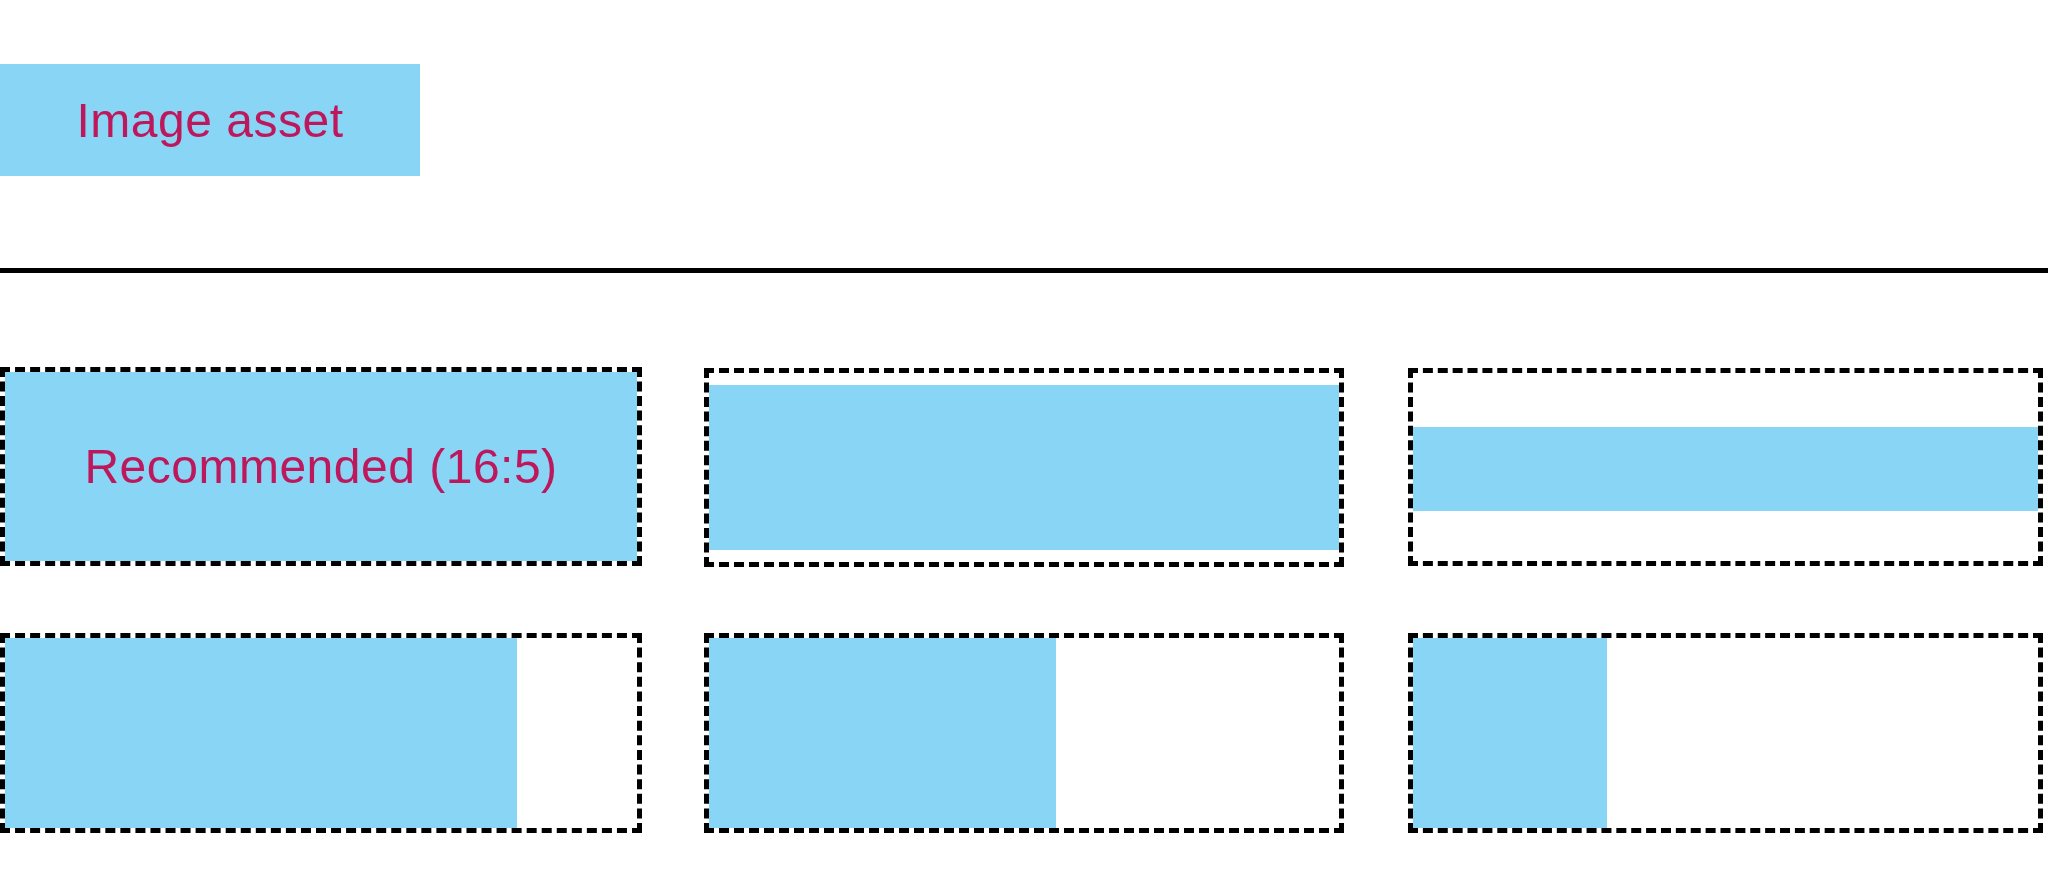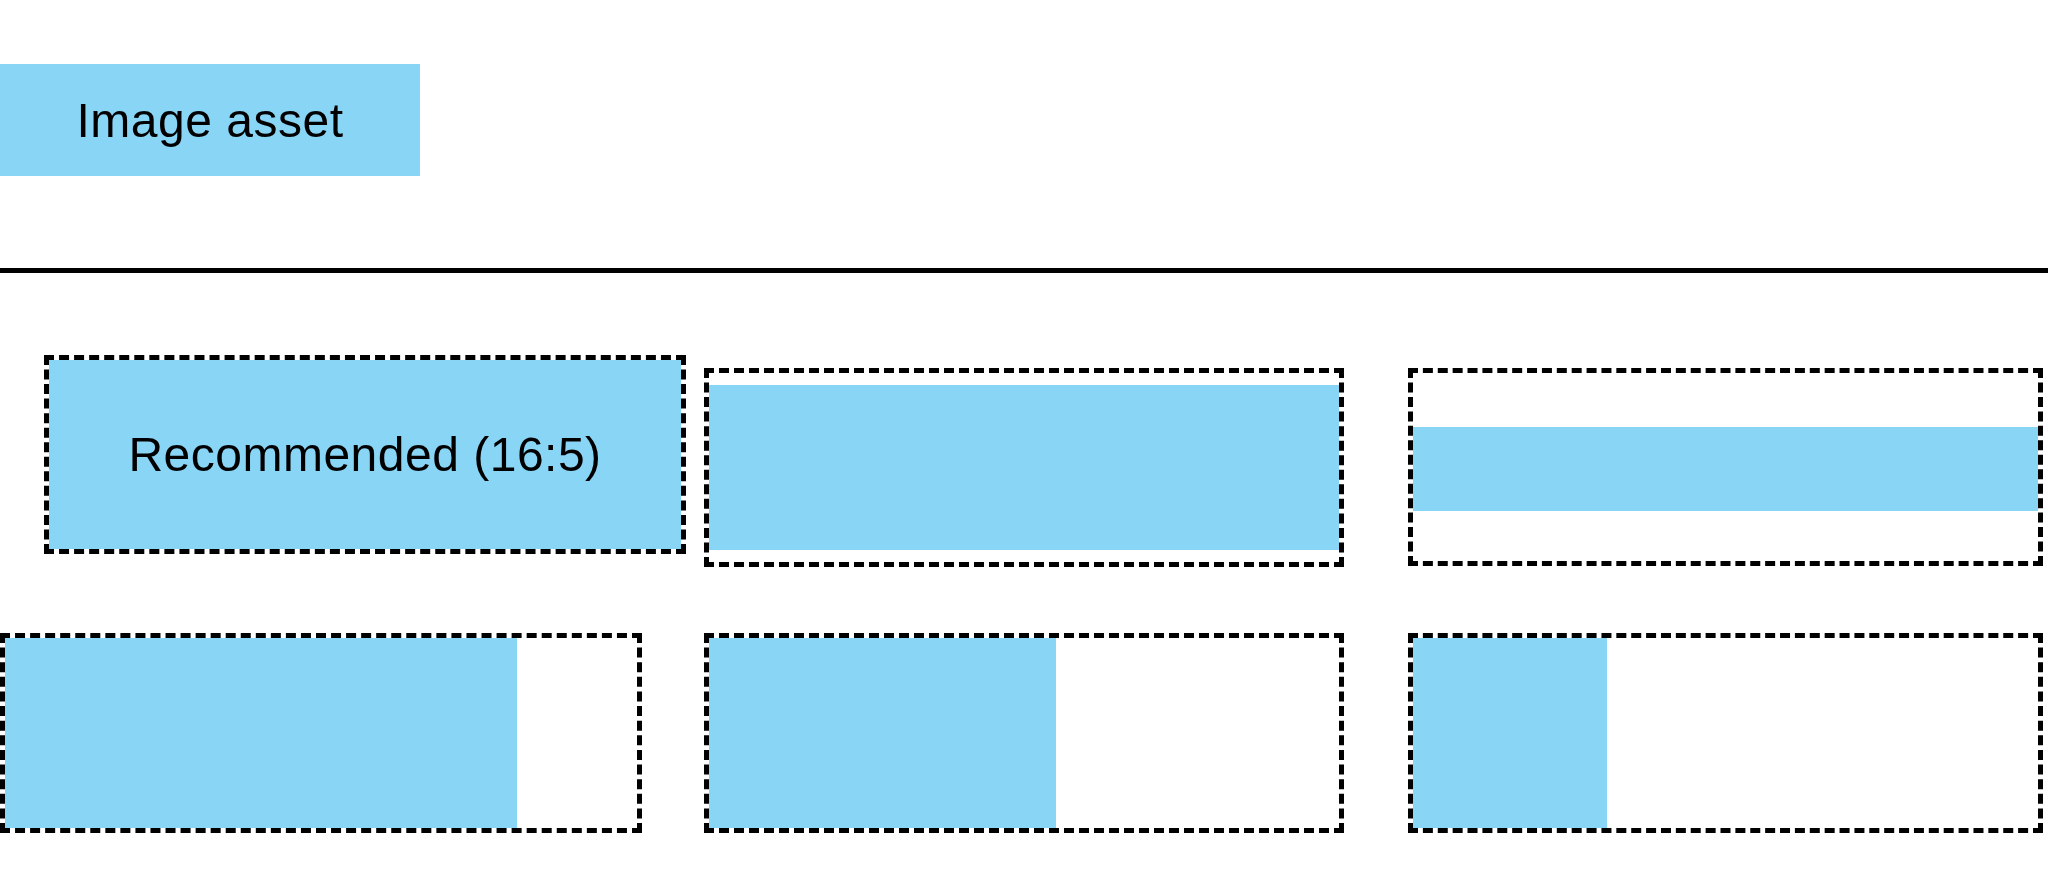--- a/index.html
+++ b/index.html
@@ -7,21 +7,21 @@
     padding: 0;
     background: #ffffff;
   }
   #page {
     position: relative;
     width: 2048px;
     height: 896px;
     background: #ffffff;
     overflow: hidden;
     font-family: "Liberation Sans", sans-serif;
-    color: #000000;
+    color: #be185d;
   }
 
   
   .legend-asset {
     position: absolute;
     left: 0; top: 64px;
     width: 420px; height: 112px;
     background: var(--asset-blue, #89d5f6);
     display: flex; align-items: center; justify-content: center;
     font-size: 48px;
@@ -60,21 +60,21 @@
   }
   .demo-box .cell-label {
     position: absolute;
     left: 0; top: 0; right: 0; bottom: 0;
     display: flex; align-items: center; justify-content: center;
     font-size: 48px;
     letter-spacing: 0.5px;
   }
 
   
-  #cell-0 { left: 0;      top: 355px; width: 642px; height: 199px; margin-left: 44px; }
+  #cell-0 { left: 0;      top: 367px; width: 642px; height: 199px; }
   #cell-1 { left: 704px;  top: 368px; width: 640px; height: 199px; }
   #cell-2 { left: 1408px; top: 368px; width: 635px; height: 198px; }
   #cell-3 { left: 0;      top: 633px; width: 642px; height: 200px; }
   #cell-4 { left: 704px;  top: 633px; width: 640px; height: 200px; }
   #cell-5 { left: 1408px; top: 633px; width: 635px; height: 200px; }
 </style>
 </head>
 <body>
 
 <div id="page">

